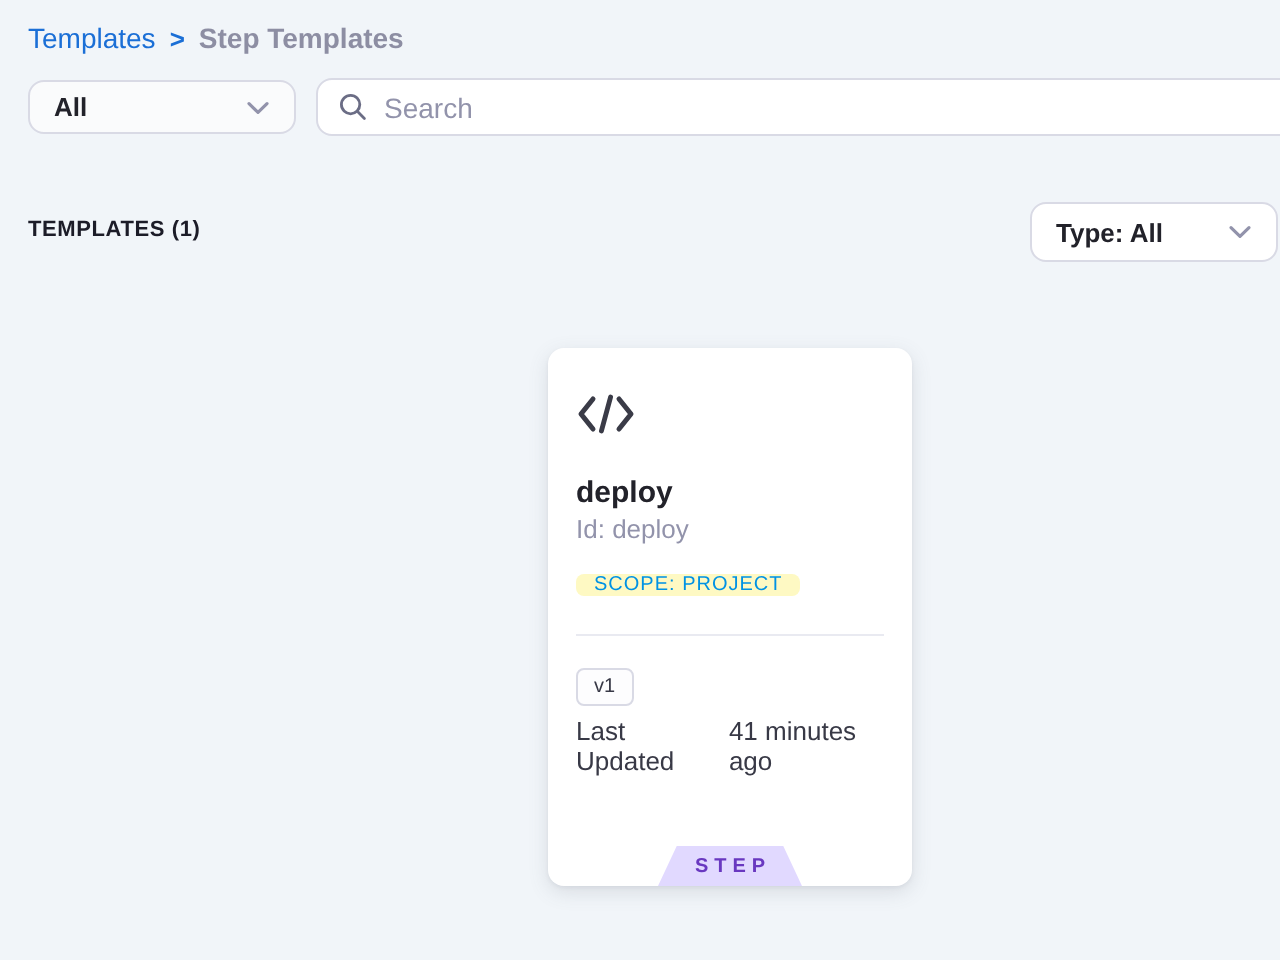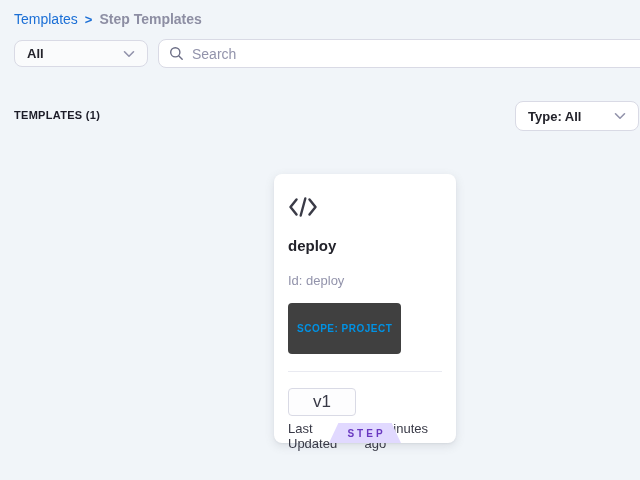--- a/index.html
+++ b/index.html
@@ -53,31 +53,31 @@
 
   
   .template-card {
     position: absolute; left: 274px; top: 174px; width: 182px; height: 269px;
     background: #ffffff; border-radius: 8px;
     box-shadow: 0 3px 10px rgba(96,97,112,0.16), 0 1px 2px rgba(40,41,61,0.06);
     padding: 22px 14px 0 14px; cursor: pointer;
   }
   .card-icon { display: block; }
   .card-title { margin-top: 15px; font-size: 15px; font-weight: 600; color: #22222a; }
-  .card-id { margin-top: 19px; font-size: 13px; color: #9293ab; }
+  .card-id { margin-top: 2px; font-size: 13px; color: #9293ab; }
   .scope-badge {
-    display: inline-block; margin-top: 15px; padding: 20px 9px;
-    background: #404040; color: #0092e4; border-radius: 4px;
-    font-size: 10px; font-weight: bold; letter-spacing: 0.5px;
+    display: inline-block; margin-top: 15px; padding: 0 9px;
+    background: #fef9c3; color: #0092e4; border-radius: 4px;
+    font-size: 10px; font-weight: normal; letter-spacing: 0.5px;
   }
   .card-divider { margin-top: 17px; height: 1px; background: #e9eaf1; }
   .version-chip {
-    display: inline-block; margin-top: 16px; padding: 3px 24px;
+    display: inline-block; margin-top: 16px; padding: 3px 8px;
     border: 1px solid #d9dae5; border-radius: 4px; background: #fdfdfe;
-    font-size: 17px; color: #383946;
+    font-size: 10px; color: #383946;
   }
   .updated-row { margin-top: 5px; font-size: 13px; color: #383946; display: flex; }
   .updated-row .upd-value { margin-left: 9px; }
   .step-tag {
     position: absolute; bottom: 0; left: 50%; transform: translateX(-50%);
     width: 72px; height: 20px; line-height: 21px; text-align: center;
     background: #e1d9ff; color: #6938c0;
     font-size: 10px; font-weight: bold; letter-spacing: 3px; padding-left: 3px;
     clip-path: polygon(13% 0, 87% 0, 100% 100%, 0 100%);
   }

